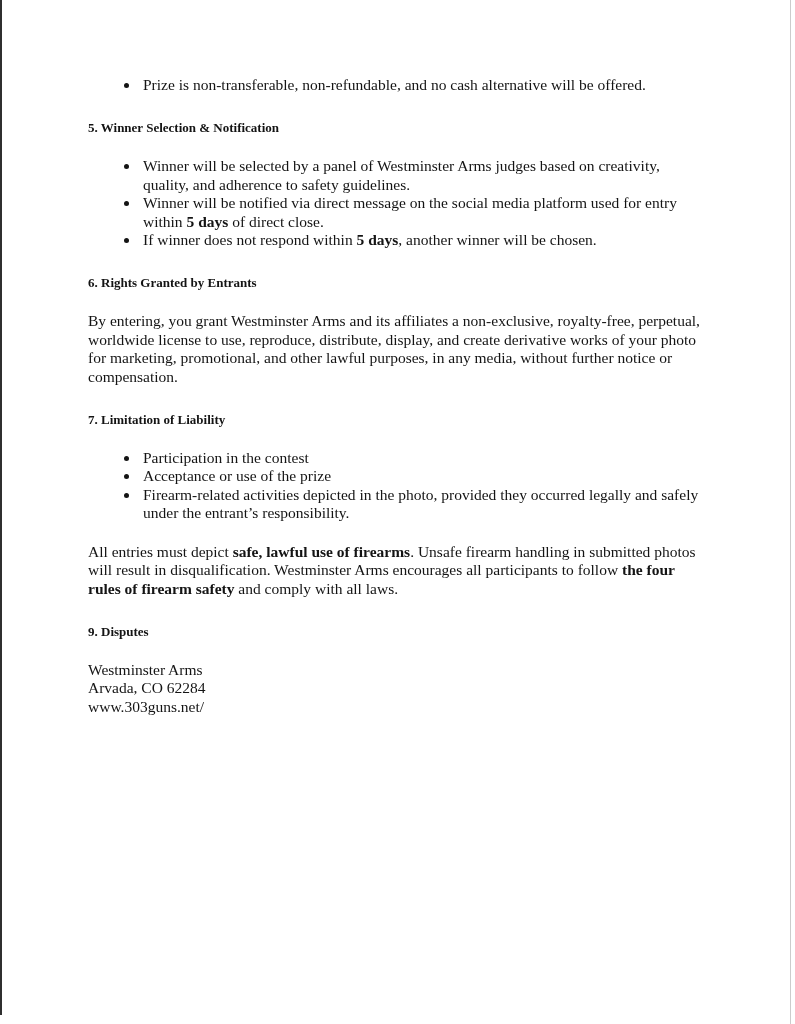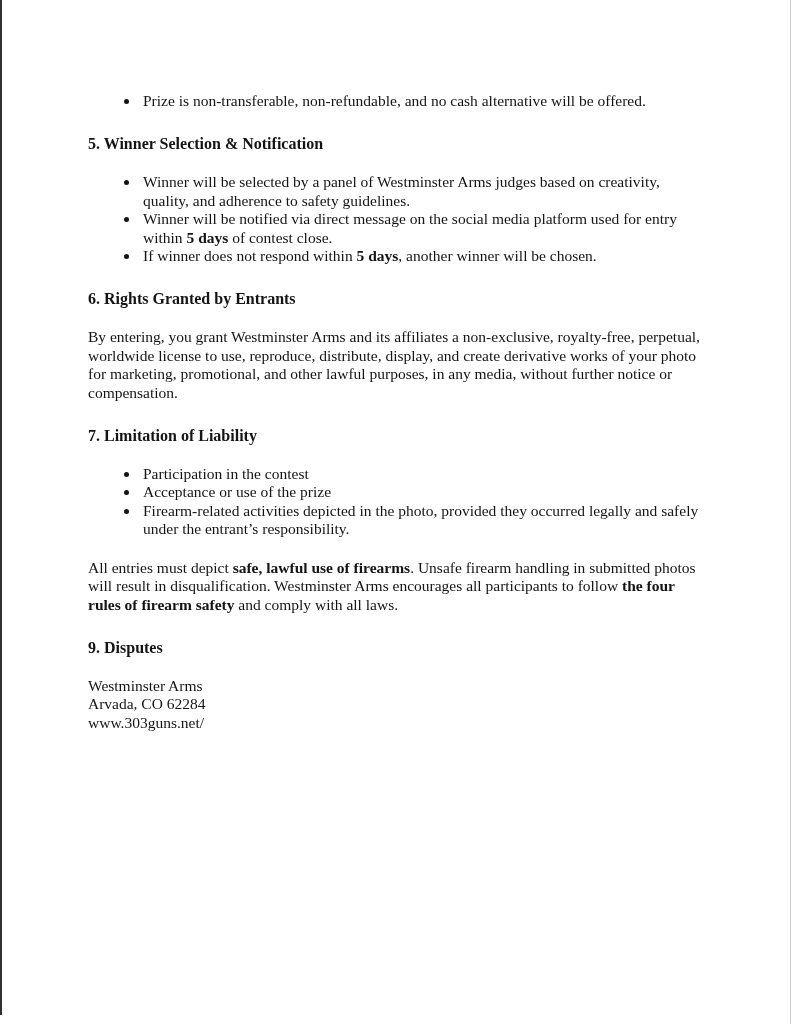--- a/index.html
+++ b/index.html
@@ -36,24 +36,23 @@
   }
   .content {
     position: absolute;
     left: 88px;
     top: 76px;
     width: 616px;
     font-family: "Liberation Serif", "DejaVu Serif", serif;
     font-size: 15.5px;
     line-height: 18.4px;
     color: #141414;
-    margin-top: 16px;
   }
   .content h2 {
-    font-size: 16px;
+    font-size: 13px;
     line-height: 19px;
     font-weight: bold;
     margin: 24px 0 20px 0;
   }
   .content p {
     margin: 0 0 20px 0;
   }
   .content ul {
     margin: 0 0 20px 0;
     padding: 0 0 0 52px;
@@ -77,21 +76,21 @@
 
   <div class="content">
 
     <ul>
       <li>Prize is non-transferable, non-refundable, and no cash alternative will be offered.</li>
     </ul>
 
     <h2>5. Winner Selection &amp; Notification</h2>
     <ul>
       <li><span>Winner will be selected by a panel of Westminster Arms judges based on creativity, quality, and adherence to safety guidelines.</span></li>
-      <li><span>Winner will be notified via direct message on the social media platform used for entry within </span><b>5 days</b><span> of contest close.</span></li>
+      <li><span>Winner will be notified via direct message on the social media platform used for entry within </span><b>5 days</b><span> of direct close.</span></li>
       <li><span>If winner does not respond within </span><b>5 days</b><span>, another winner will be chosen.</span></li>
     </ul>
 
     <h2>6. Rights Granted by Entrants</h2>
     <p>By entering, you grant Westminster Arms and its affiliates a non-exclusive, royalty-free, perpetual, worldwide license to use, reproduce, distribute, display, and create derivative works of your photo for marketing, promotional, and other lawful purposes, in any media, without further notice or compensation.</p>
 
     <h2>7. Limitation of Liability</h2>
     <ul>
       <li><span>Participation in the contest</span></li>
       <li><span>Acceptance or use of the prize</span></li>

